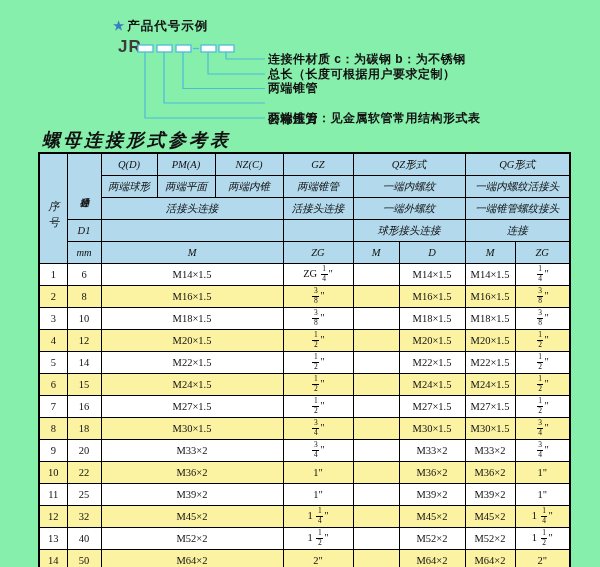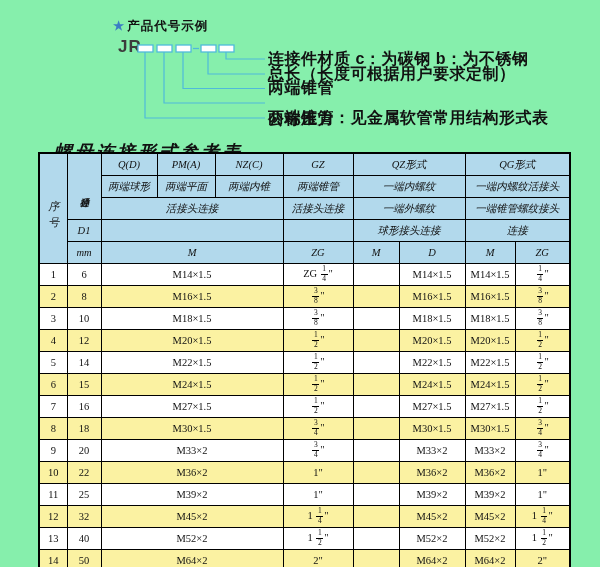--- a/index.html
+++ b/index.html
@@ -18,25 +18,25 @@
     font-size:12.5px;font-weight:bold;letter-spacing:1px;
   }
   .diagram-title .star{color:var(--star-blue);margin-right:2px;}
   .jr-label{
     position:absolute;left:118px;top:37px;
     font-size:17px;font-weight:bold;color:#3c3c3c;letter-spacing:1px;
   }
   .diagram-svg{position:absolute;left:0;top:0;}
   .code-label{
     position:absolute;left:268px;height:14px;line-height:14px;
-    font-size:16px;font-weight:bold;white-space:nowrap;letter-spacing:0.5px;
+    font-size:12px;font-weight:bold;white-space:nowrap;letter-spacing:0.5px;
   }
   
   .table-title{
-    position:absolute;left:38px;top:124px;margin:16px;
+    position:absolute;left:38px;top:124px;margin:4px;
     font-family:"Liberation Serif",serif;
     font-style:italic;font-weight:bold;
     font-size:18px;letter-spacing:3px;text-align:right;
   }
   
   table.ref{
     position:absolute;left:38px;top:152px;
     width:531px;border-collapse:collapse;table-layout:fixed;
     border:2px solid #000;
     font-family:"Liberation Serif",serif;

